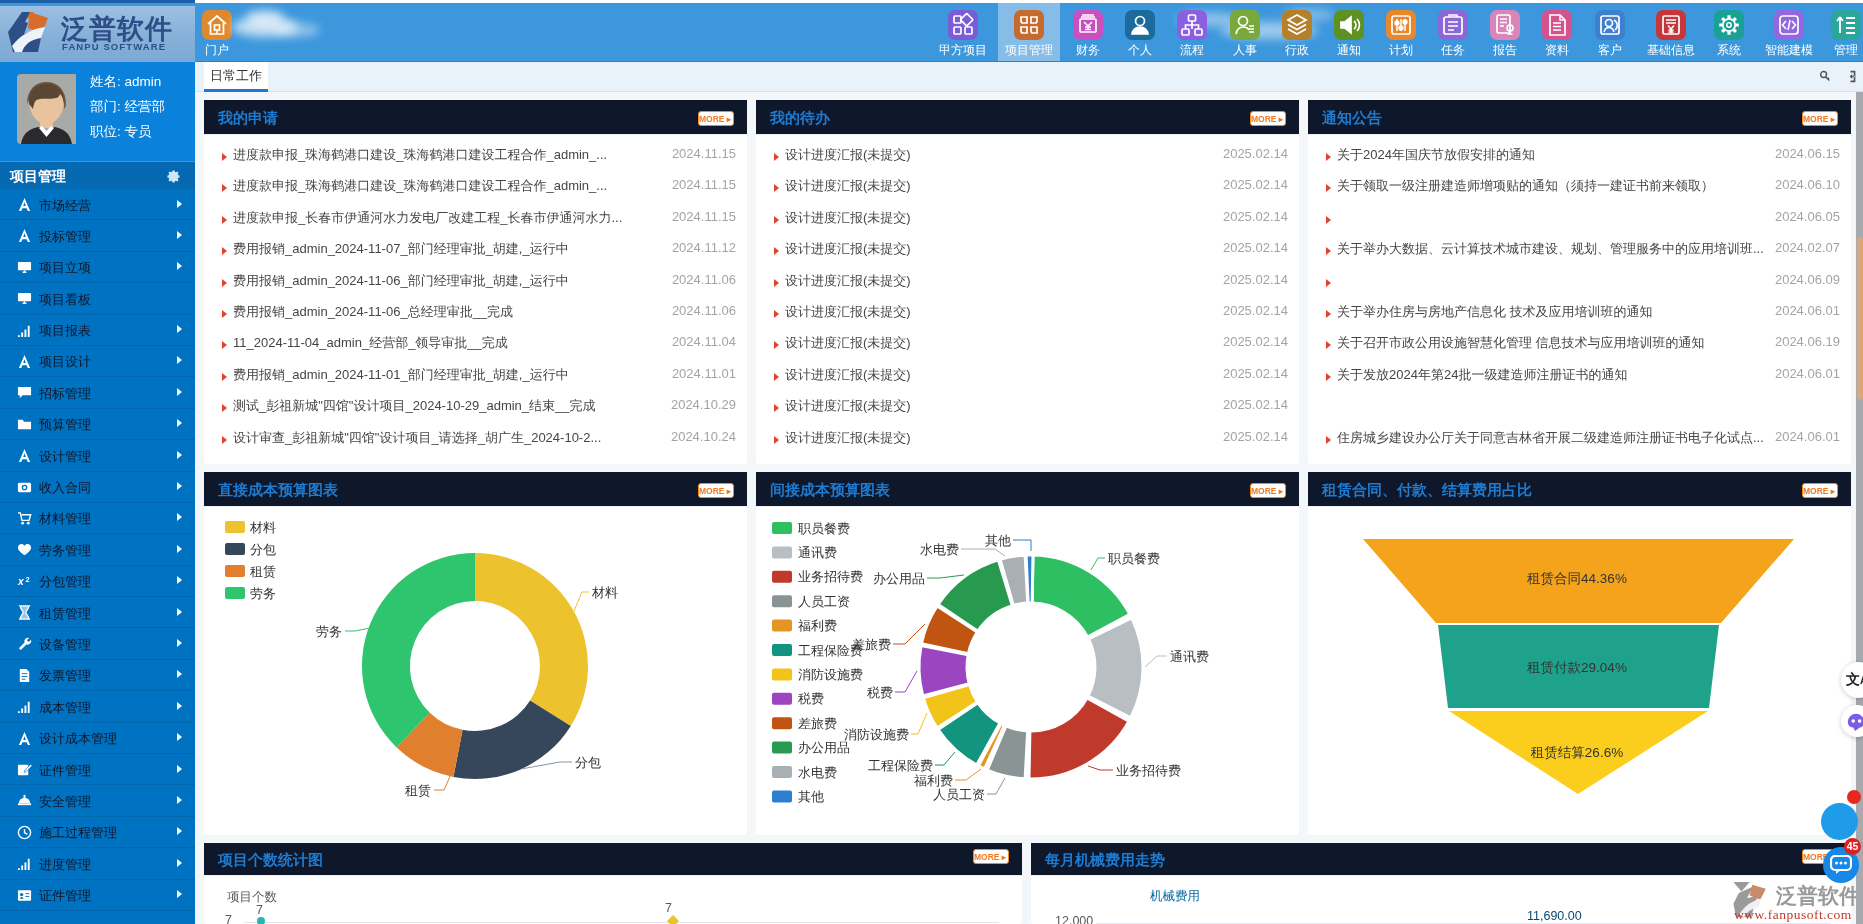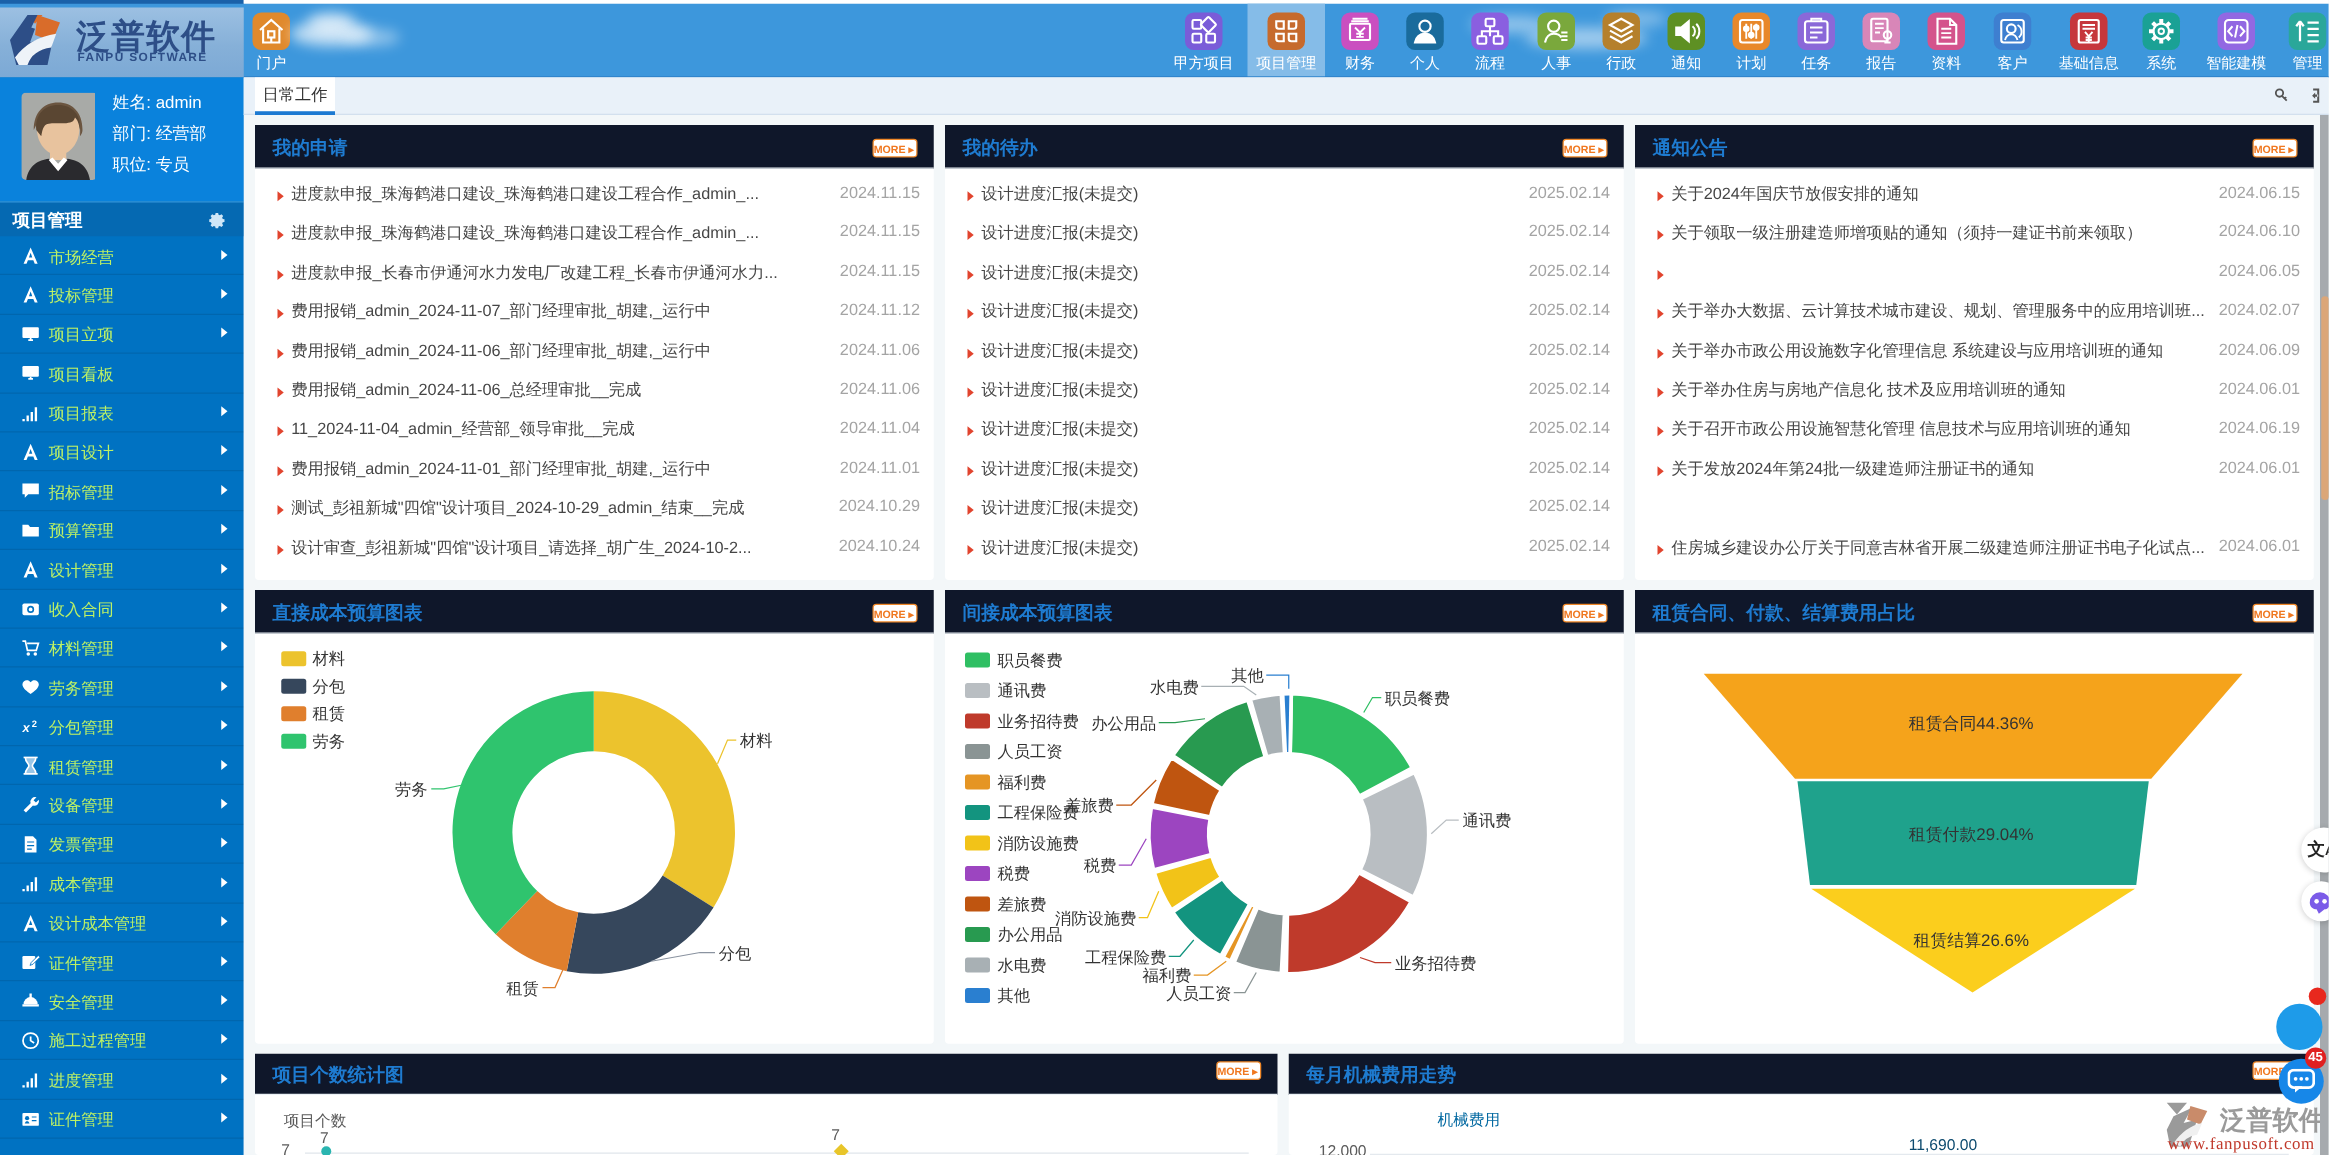--- a/index.html
+++ b/index.html
@@ -22,21 +22,21 @@
 
 #sidebar{position:absolute;left:0;top:62px;width:195px;height:862px;background:#0072c2;}
 #profile{position:absolute;left:0;top:0;width:195px;height:99px;background:#0a82dc;}
 #avatar{position:absolute;left:17px;top:12px;width:61px;height:70px;border-radius:4px;overflow:hidden;}
 .ptx{position:absolute;left:90px;color:#fff;font-size:13.5px;white-space:nowrap;}
 #mhead{position:absolute;left:0;top:99px;width:195px;height:28px;background:#0569b2;border-top:1px solid #3596dc;}
 #mhead .t{position:absolute;left:10px;top:6px;color:#fff;font-size:14px;font-weight:bold;}
 #menu{position:absolute;left:0;top:127px;width:195px;}
 .mi{height:31.4px;position:relative;border-bottom:1px solid rgba(0,0,0,.10);}
 .mi .mic{position:absolute;left:17px;top:8px;width:15px;height:15px;color:#fff;}
-.mi .mt{position:absolute;left:39px;top:7.5px;color:#bef264;font-size:13px;white-space:nowrap;}
+.mi .mt{position:absolute;left:39px;top:7.5px;color:#0f172a;font-size:13px;white-space:nowrap;}
 .mi .ar{position:absolute;right:13px;top:10.5px;width:0;height:0;border-left:5px solid #fff;border-top:4.5px solid transparent;border-bottom:4.5px solid transparent;}
 
 #main{position:absolute;left:195px;top:62px;width:1668px;height:862px;background:#f3f7f9;}
 #tabbar{position:absolute;left:0;top:0;width:1668px;height:30px;background:#e9f1f9;border-bottom:1px solid #d3e0ee;}
 #tab1{position:absolute;left:9px;top:0;width:64px;height:27px;background:#fff;color:#333;font-size:13px;text-align:center;line-height:27px;}
 #tabu{position:absolute;left:9px;top:27px;width:64px;height:3px;background:#1d7ad2;}
 .panel{position:absolute;background:#fff;border-radius:3px;}
 .phead{position:absolute;left:0;top:0;right:0;height:35px;border-bottom:1px solid #ebf1f6;background:#0f172a;}
 .ptit{position:absolute;left:14px;top:9px;font-size:15px;font-weight:bold;color:#1e7bd0;}
 .more{position:absolute;right:13px;top:11px;width:36px;height:15px;border:1px solid #f08828;border-radius:3px;color:#f07820;font-size:8.5px;font-weight:bold;text-align:left;line-height:14px;background:#fff;}
@@ -620,21 +620,20 @@
         <span class="bu"></span>
         <span class="dt">2024.06.05</span>
       </div>
 <div class="li" style="top:138.2px">
         <span class="bu"></span>
         <span class="tx">关于举办大数据、云计算技术城市建设、规划、管理服务中的应用培训班...</span>
         <span class="dt">2024.02.07</span>
       </div>
 <div class="li" style="top:169.6px">
         <span class="bu"></span>
-        <span class="tx">关于举办市政公用设施数字化管理信息 系统建设与应用培训班的通知</span>
         <span class="dt">2024.06.09</span>
       </div>
 <div class="li" style="top:201.0px">
         <span class="bu"></span>
         <span class="tx">关于举办住房与房地产信息化 技术及应用培训班的通知</span>
         <span class="dt">2024.06.01</span>
       </div>
 <div class="li" style="top:232.4px">
         <span class="bu"></span>
         <span class="tx">关于召开市政公用设施智慧化管理 信息技术与应用培训班的通知</span>

